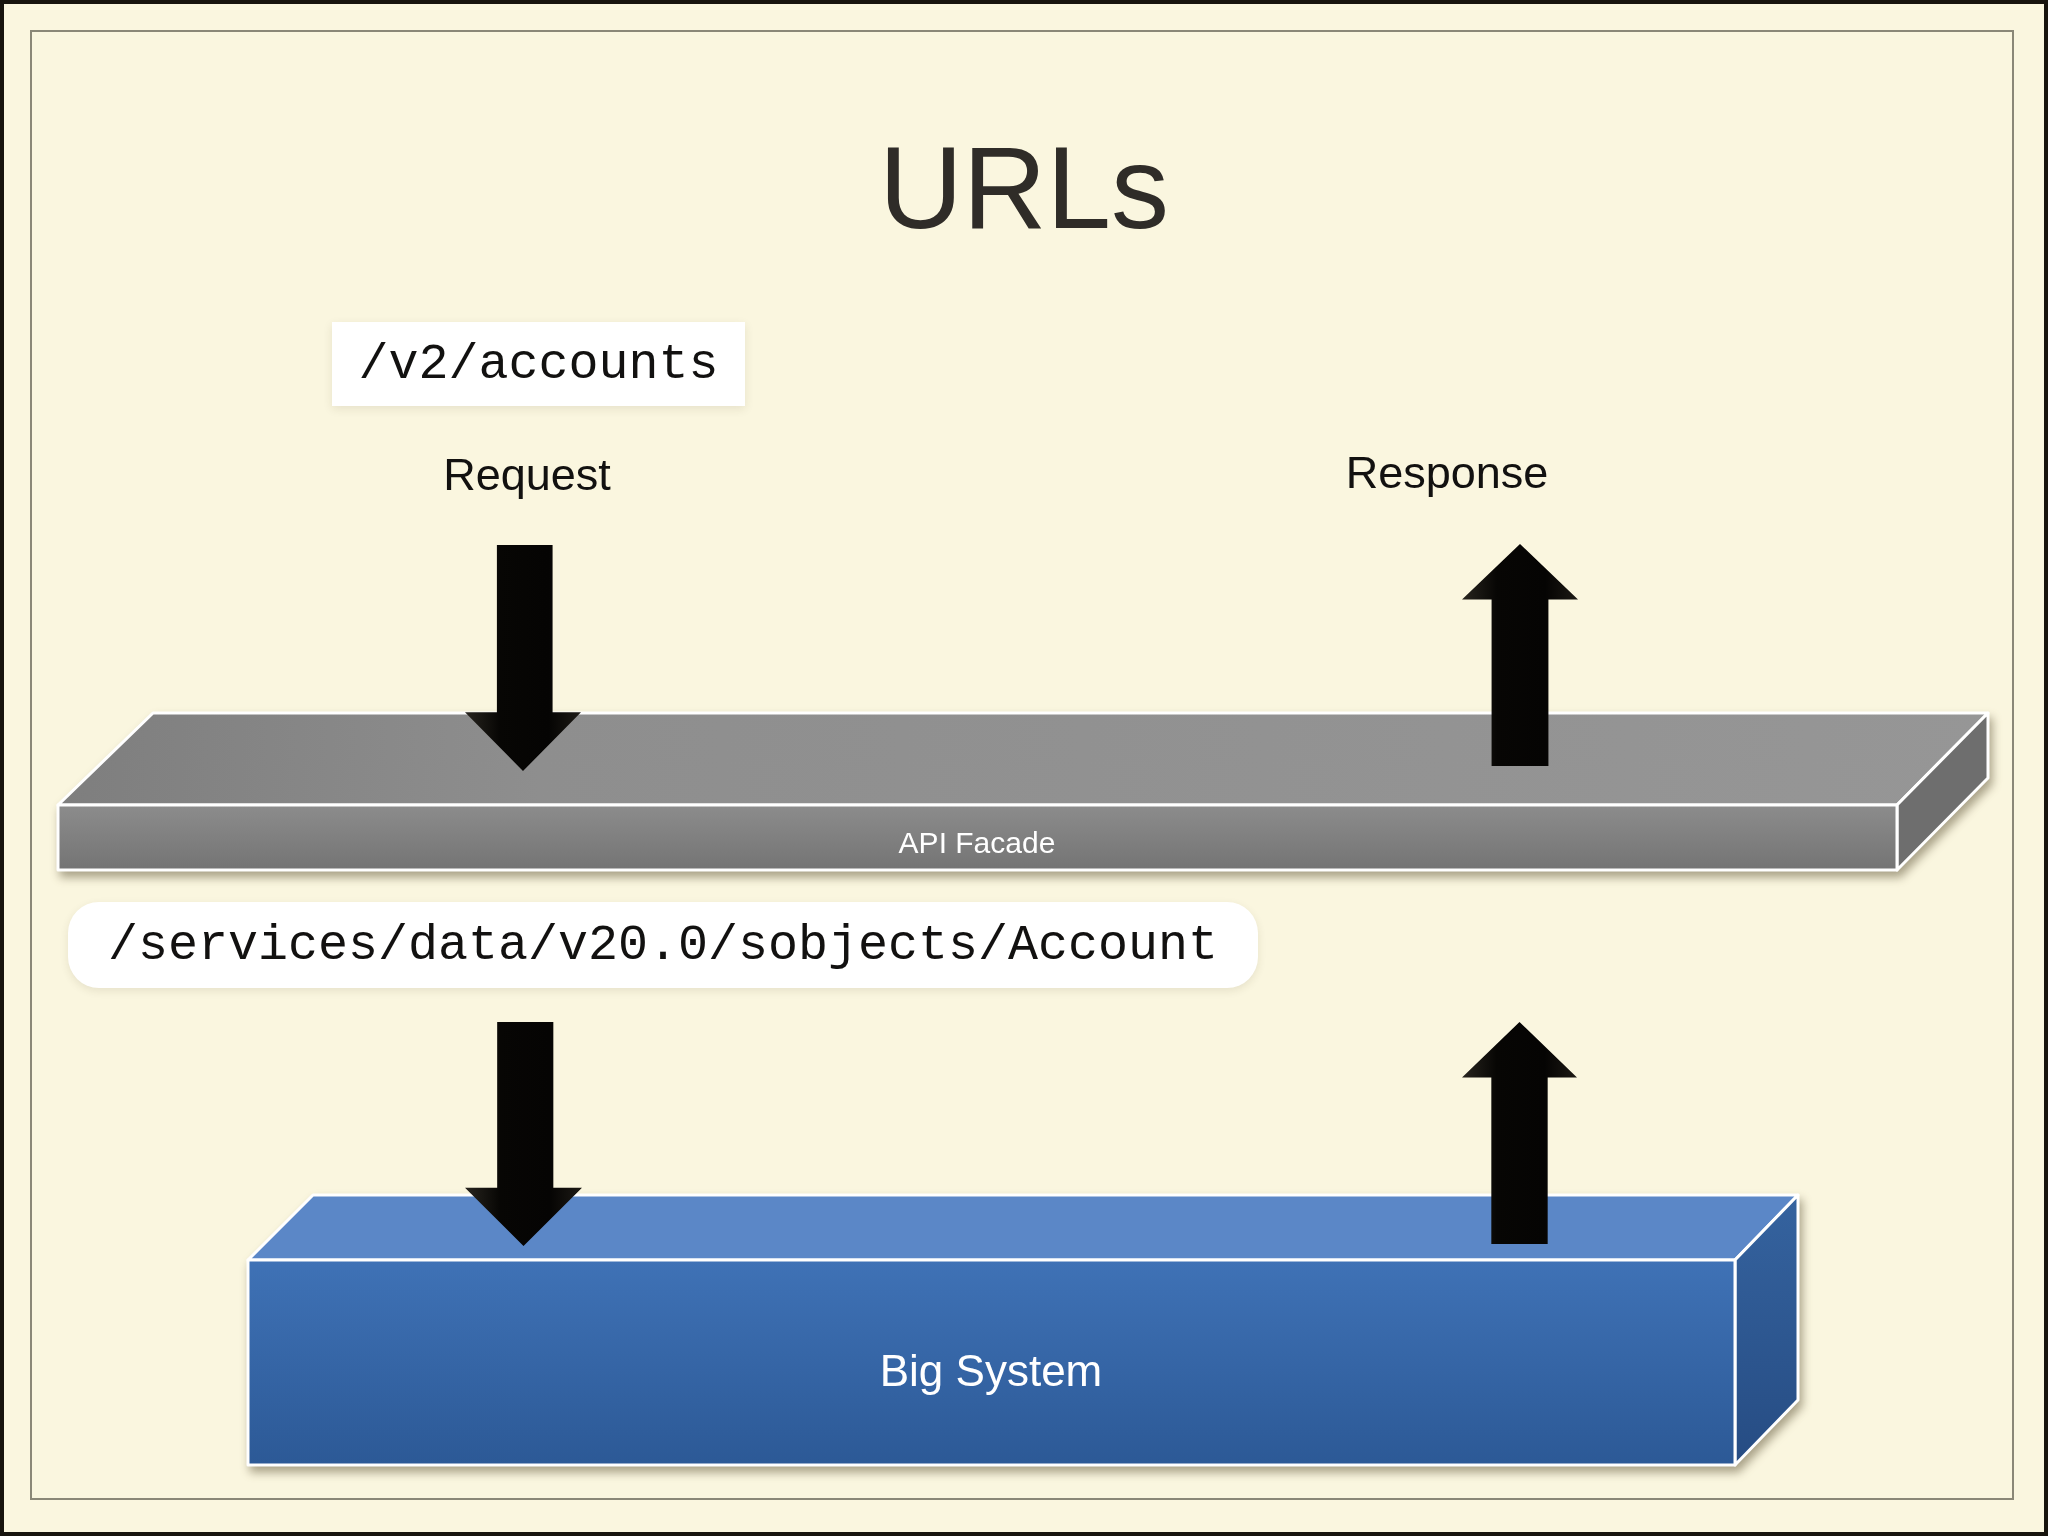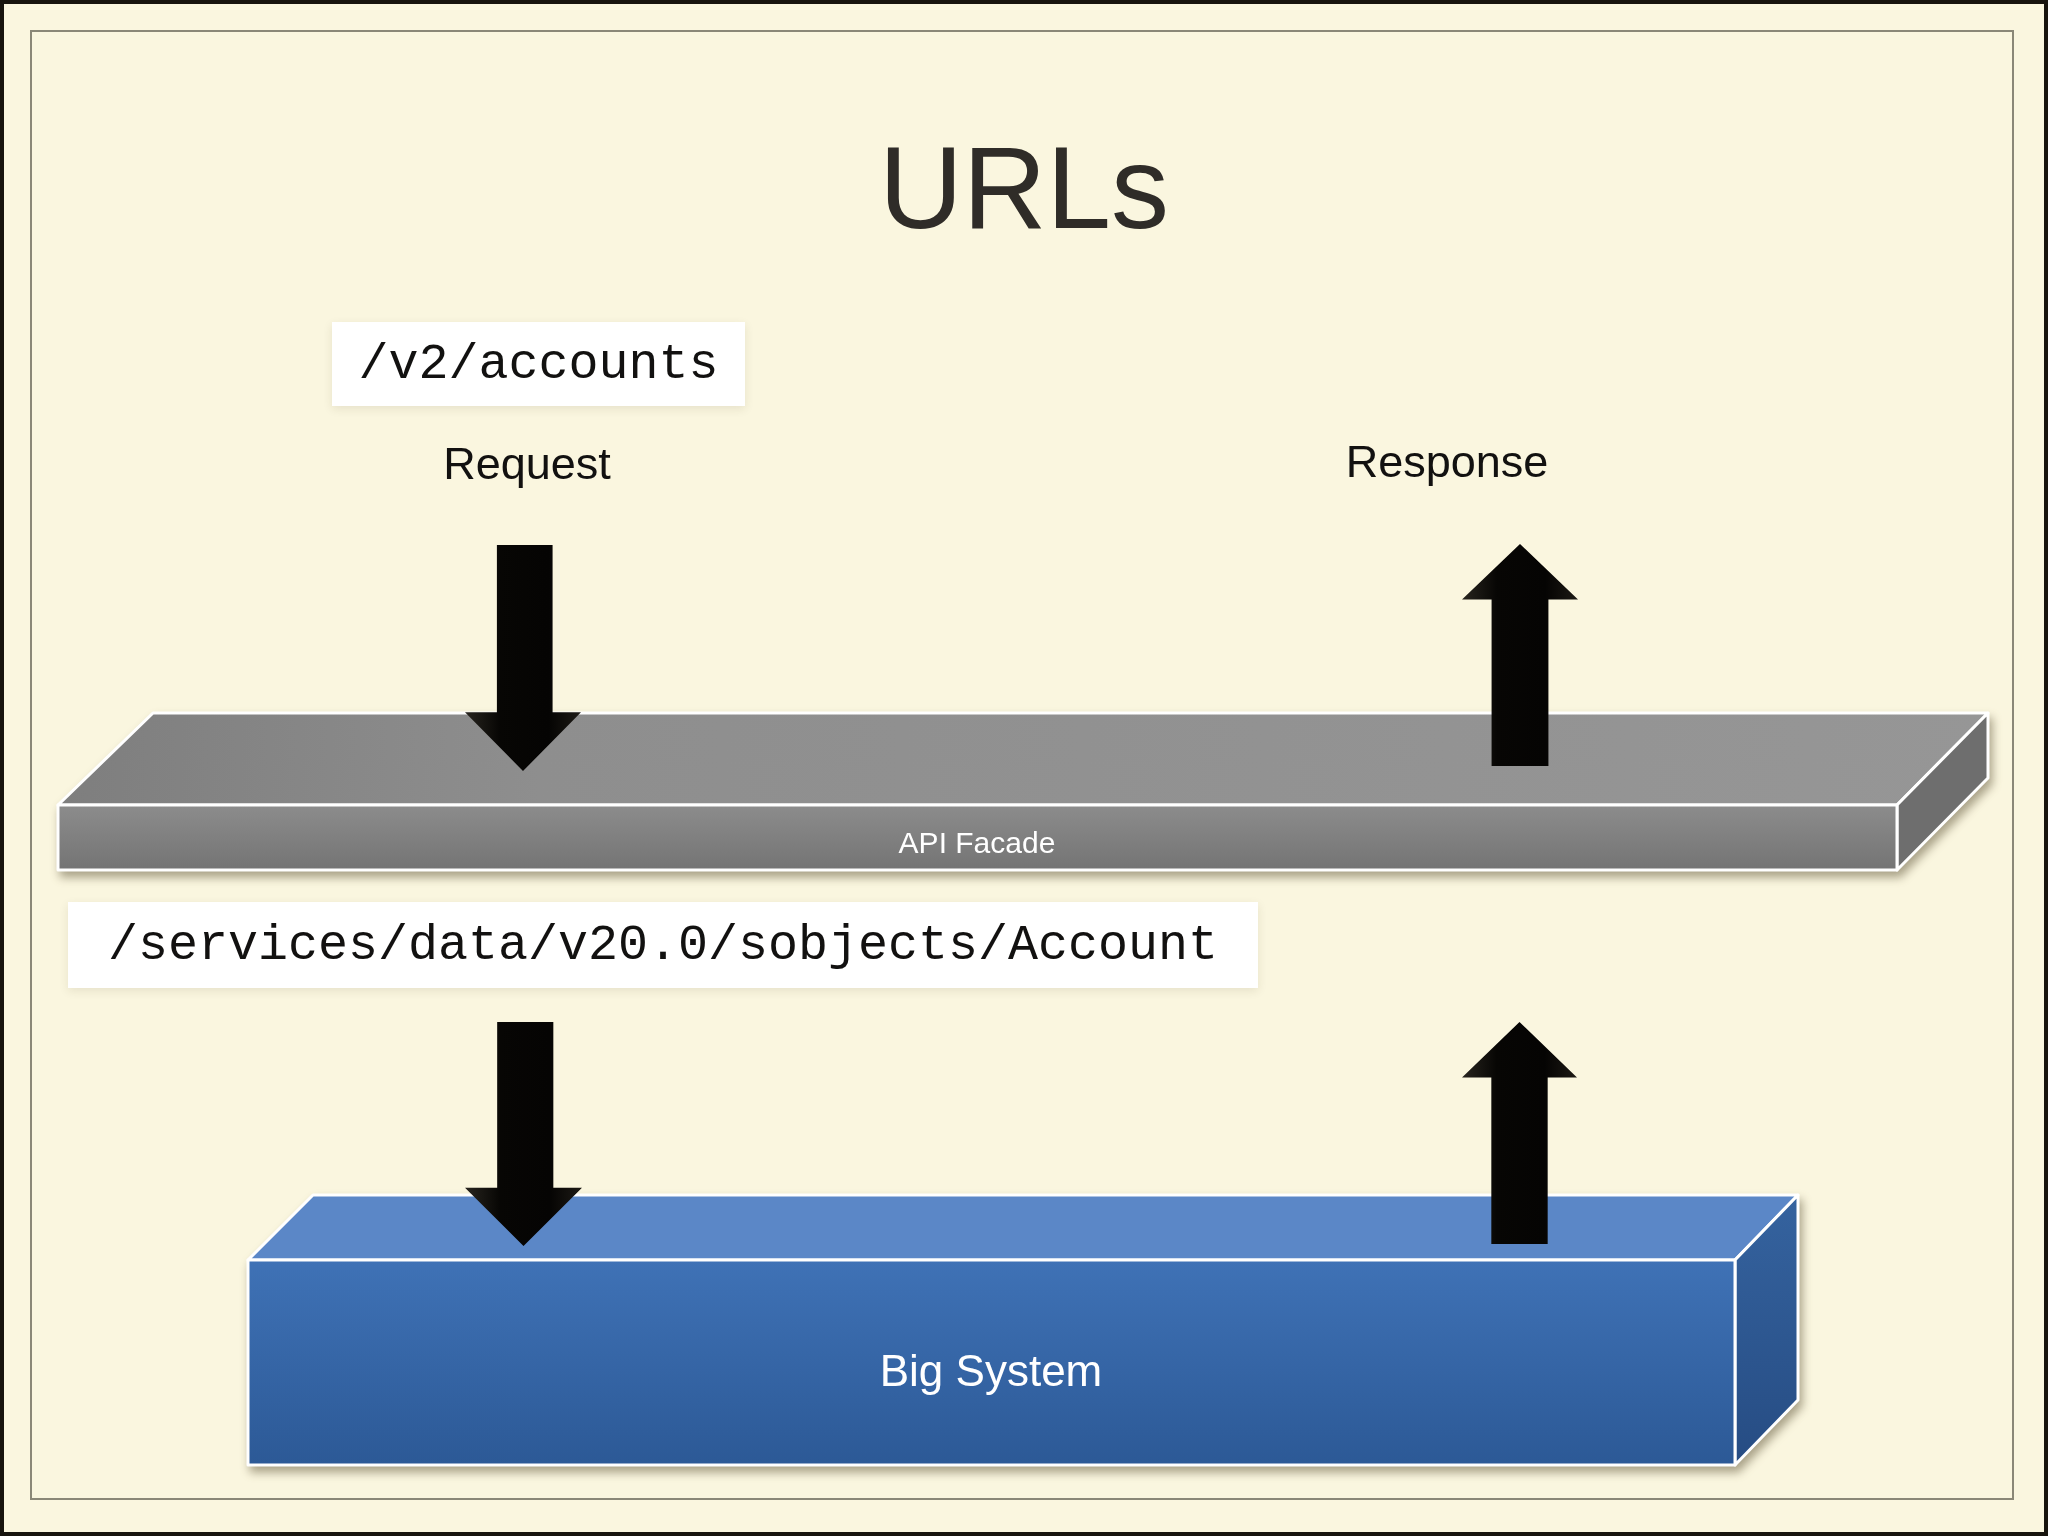--- a/index.html
+++ b/index.html
@@ -33,25 +33,25 @@
     position:absolute;
     background:var(--label-box-bg);
     font-family:"Liberation Mono","DejaVu Sans Mono",monospace;
     color:var(--body-text);
     display:flex;align-items:center;justify-content:center;
     font-size:50px;white-space:nowrap;
     box-shadow:0 3px 9px rgba(60,50,20,0.10);
     z-index:6;
   }
   .chip-facade{left:320px;top:322px;width:413px;height:84px;margin-left:12px;}
-  .chip-backend{left:68px;top:902px;width:1190px;height:86px;}
+  .chip-backend{left:68px;top:902px;width:1190px;height:86px;border-radius:31px;}
 
   .flow-label{
     position:absolute;width:330px;text-align:center;
-    font-size:45px;color:var(--body-text);z-index:6;
+    font-size:45px;color:var(--body-text);z-index:6;margin-top:11px;
   }
   .label-request{left:362px;top:438px;}
   .label-response{left:1282px;top:436px;}
 
   .bar-svg{position:absolute;left:0;z-index:4;filter:drop-shadow(3px 6px 5px rgba(70,60,30,0.45));}
   .bar-facade{top:690px;}
   .bar-bigsystem{top:1185px;}
   .bar-svg polygon{stroke:#ffffff;stroke-width:3;stroke-linejoin:round;}
   .bar-label{font-family:"Liberation Sans",sans-serif;fill:#ffffff;text-anchor:middle;}
 

